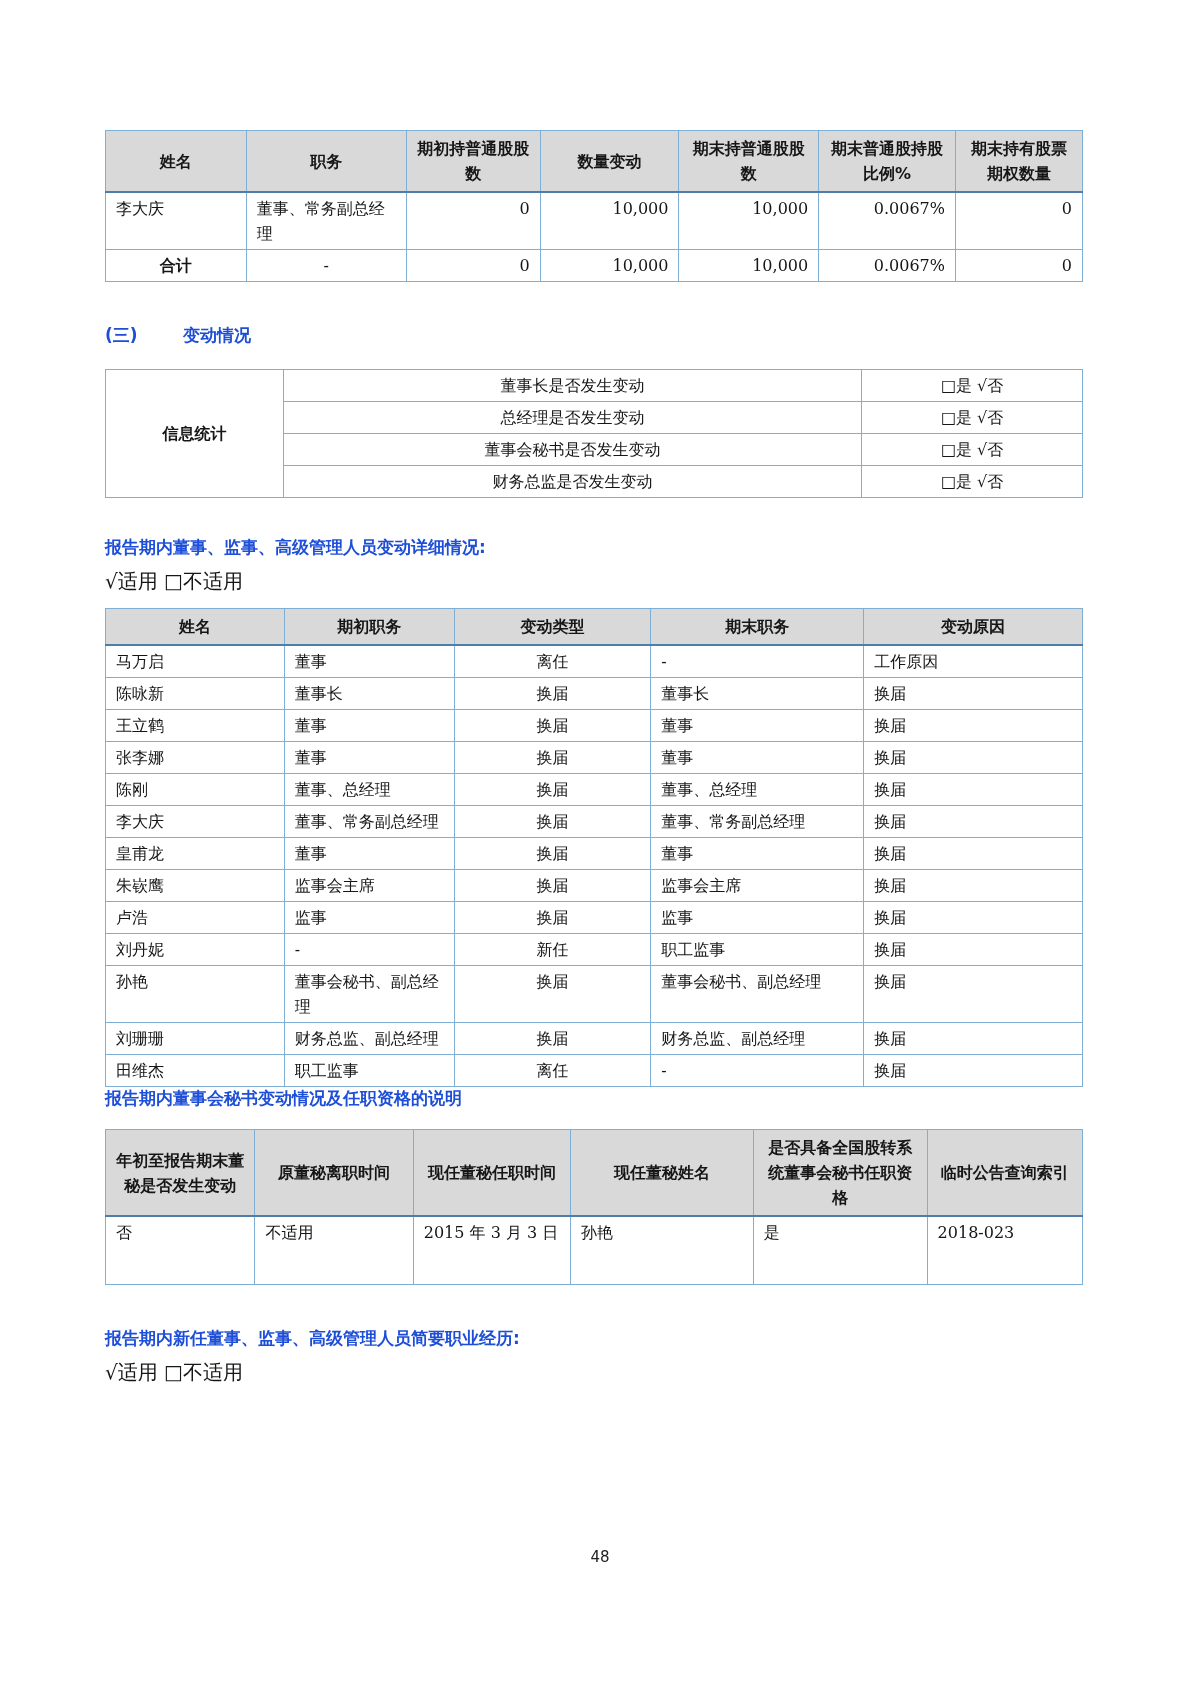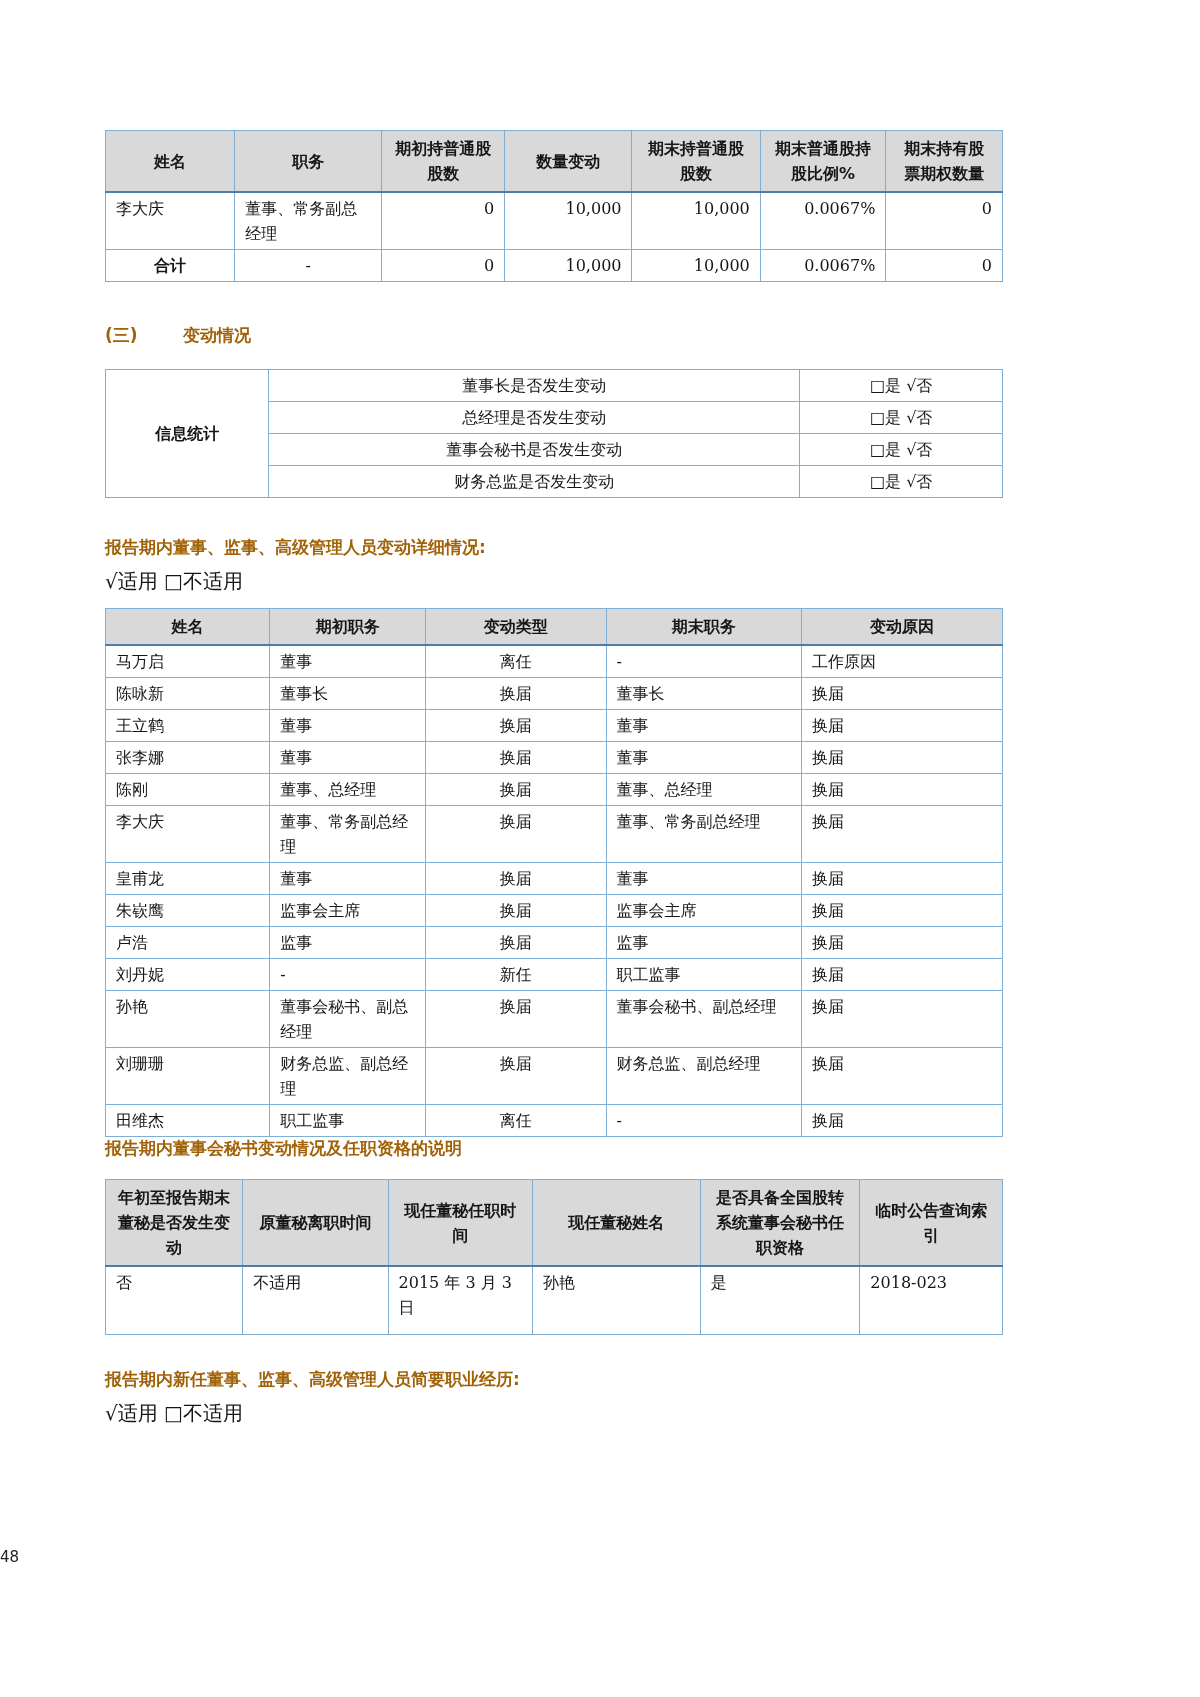--- a/index.html
+++ b/index.html
@@ -9,21 +9,21 @@
     width:1200px; height:1697px;
     margin:0 auto;
     background:#ffffff;
     font-family:"DejaVu Serif","Liberation Serif",serif;
     color:#161616;
     overflow:hidden;
   }
   .content {
     position:absolute;
     left:105px; top:130px;
-    width:898px;
+    width:978px;
   }
   table {
     width:100%;
     border-collapse:collapse;
     table-layout:fixed;
     font-size:16px;
   }
   td, th {
     border:1px solid #7fafd4;
     padding:3px 10px;
@@ -51,33 +51,34 @@
     font-weight:bold;
     vertical-align:middle;
   }
   
   .t-detail td:nth-child(3) { text-align:center;font-family:Liberation Serif, serif; }
   
   .h-sec {
     font-family:"DejaVu Sans","Liberation Sans",sans-serif;
     font-weight:bold;
     font-size:17px;
-    color:#a16207;
+    color:#1d4ed8;
   }
   .sec-num { display:inline-block; min-width:78px; }
   .applicable { font-size:20px; margin-top:9px; }
   .gap-a { margin-top:42px; }
   .gap-b { margin-top:22px; }
   .gap-c { margin-top:38px; }
   .gap-d { margin-top:13px; }
   .gap-e { }
-  .gap-f { margin-top:33px; }
+  .gap-f { margin-top:42px; }
   .page-num {
     position:absolute;
     left:0; right:0; top:1548px;
+    text-align:center;
     font-family:"DejaVu Sans","Liberation Sans",sans-serif;
     font-size:15px;
     color:#222;
   }
 </style>
 </head>
 <body>
 
 <div class="page">
   <div class="content">

